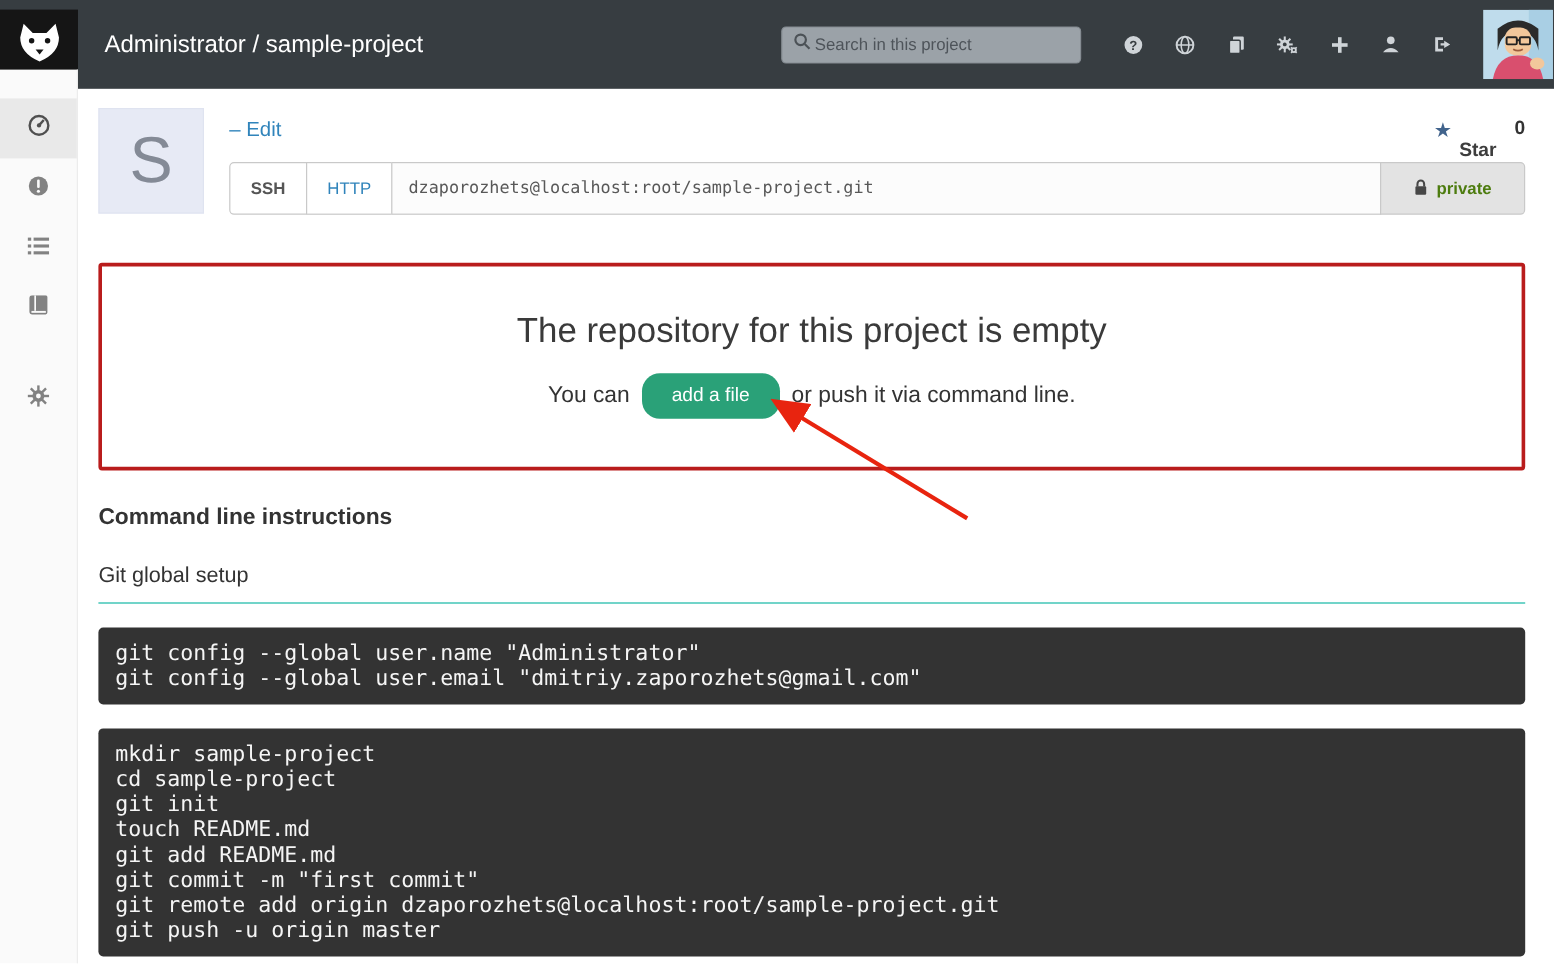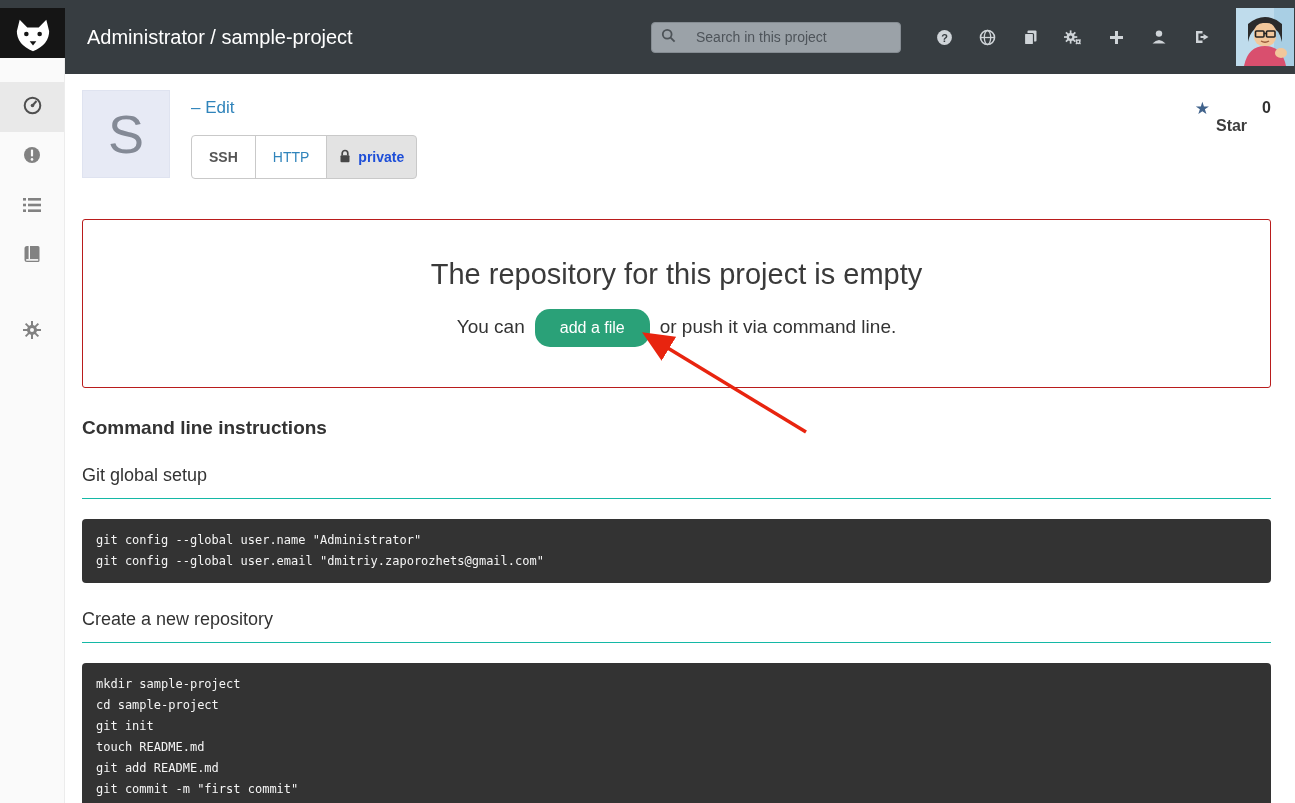--- a/index.html
+++ b/index.html
@@ -19,21 +19,21 @@
     display:flex; align-items:center; justify-content:center; cursor:pointer;
   }
   .nav-title { color:#fff; font-size:20px; margin-left:22px; font-weight:400; }
   .nav-right { margin-left:auto; display:flex; align-items:center; }
   .search-box {
     width:250px; height:31px; background:#9ba2a8; border:1px solid #858c92;
     border-radius:4px; display:flex; align-items:center; padding:0 9px;
   }
   .search-box input {
     background:transparent; border:none; outline:none; width:100%;
-    font-size:14px; color:#222; margin-left:18px;
+    font-size:14px; color:#222; margin-left:1px;
     font-family:"Liberation Sans", sans-serif;
   }
   .search-box input::placeholder { color:#4e545a; opacity:1; }
   .nav-icons { display:flex; align-items:center; gap:25px; margin:0 24px 0 34px; }
   .nav-icons a { display:flex; width:18px; height:18px; align-items:center; justify-content:center; cursor:pointer; }
   .nav-avatar { width:60px; height:58px; overflow:hidden; cursor:pointer; flex:none; }
 
   
   .sidebar {
     position:absolute; left:0; top:58px; bottom:0; width:65px;
@@ -72,45 +72,45 @@
   }
   .clone-btn.ssh { font-weight:700; color:#555; border-radius:4px 0 0 4px; }
   .clone-btn.http { color:var(--link-blue,#3084bb); margin-left:-1px; }
   .clone-input {
     flex:1; border:1px solid #c9c9c9; margin-left:-1px; background:#fcfcfc;
     font-family:"DejaVu Sans Mono", monospace; font-size:14px; color:#585858;
     padding:0 13px; outline:none;
   }
   .private-badge {
     display:flex; align-items:center; gap:7px; background:#e3e3e3;
-    border:1px solid #c9c9c9; margin-left:-1px; padding:0 12px;
-    font-size:14px; font-weight:700; color:#1d4ed8; border-radius:0 4px 4px 0;
+    border:1px solid #c9c9c9; margin-left:-1px; padding:0 27px;
+    font-size:14px; font-weight:700; color:#4d7c0f; border-radius:0 4px 4px 0;
   }
 
   .empty-box {
-    margin-top:40px; border:1px solid #b91c1c; border-radius:3px;
+    margin-top:40px; border:3px solid #b91c1c; border-radius:3px;
     text-align:center; padding:38px 20px 40px;
   }
   .empty-title { font-size:29px; font-weight:400; color:#3a3a3a; margin:0; }
   .empty-sub { font-size:19px; color:#333; margin:18px 0 0; }
   .add-file-btn {
     background:var(--accent-green,#2aa178); color:#fff; border:none;
     border-radius:15px; font-size:16px; padding:10px 25px; margin:0 10px;
     cursor:pointer; font-family:"Liberation Sans", sans-serif; vertical-align:middle;
   }
 
   .cmd-heading { font-size:19px; font-weight:700; color:#333; margin:29px 0 0; }
   .section-title {
     font-size:18px; font-weight:400; color:#333; margin:26px 0 0;
     padding-bottom:12px; border-bottom:1px solid #14b8a6;
   }
   pre.code {
     background:var(--code-bg,#333333); color:#f5f5f5; border-radius:4px;
     padding:11px 14px; font-family:"DejaVu Sans Mono", monospace;
-    font-size:12px; line-height:21px; margin:20px 0 0; white-space:pre; overflow:hidden;
+    font-size:18px; line-height:21px; margin:20px 0 0; white-space:pre; overflow:hidden;
   }
 
   .arrow-overlay {
     position:absolute; left:0; top:0; width:1295px; height:803px;
     pointer-events:none; z-index:10;
   }
 </style>
 </head>
 <body>
 
@@ -277,20 +277,21 @@
         <a class="edit-link">– Edit</a>
         <div class="star-group">
           <span class="star-glyph">★</span>
           <span class="star-label">Star</span>
           <span class="star-count">0</span>
         </div>
       </div>
       <div class="clone-bar">
         <button class="clone-btn ssh">SSH</button>
         <button class="clone-btn http">HTTP</button>
+        <input class="clone-input" readonly="" value="dzaporozhets@localhost:root/sample-project.git" style="">
         <div class="private-badge">
           <span>
             <svg width="12" height="14" viewBox="0 0 12 14">
               <path d="M3.2 6.5 V4.3 a2.8 2.8 0 0 1 5.6 0 V6.5" fill="none" stroke="#474747" stroke-width="1.7"></path>
               <rect x="1.5" y="6.3" width="9" height="7" rx="1" fill="#474747"></rect>
             </svg>
           </span>
           <span>private</span>
         </div>
       </div>
@@ -303,21 +304,20 @@
       <span>You can</span><button class="add-file-btn">add a file</button><span>or push it via command line.</span>
     </p>
   </section>
 
   <h3 class="cmd-heading">Command line instructions</h3>
 
   <div class="section-title">Git global setup</div>
   <pre class="code">git config --global user.name "Administrator"
 git config --global user.email "dmitriy.zaporozhets@gmail.com"</pre>
 
-  <div class="section-title">Create a new repository</div>
   <pre class="code">mkdir sample-project
 cd sample-project
 git init
 touch README.md
 git add README.md
 git commit -m "first commit"
 git remote add origin dzaporozhets@localhost:root/sample-project.git
 git push -u origin master</pre>
 </main>
 

